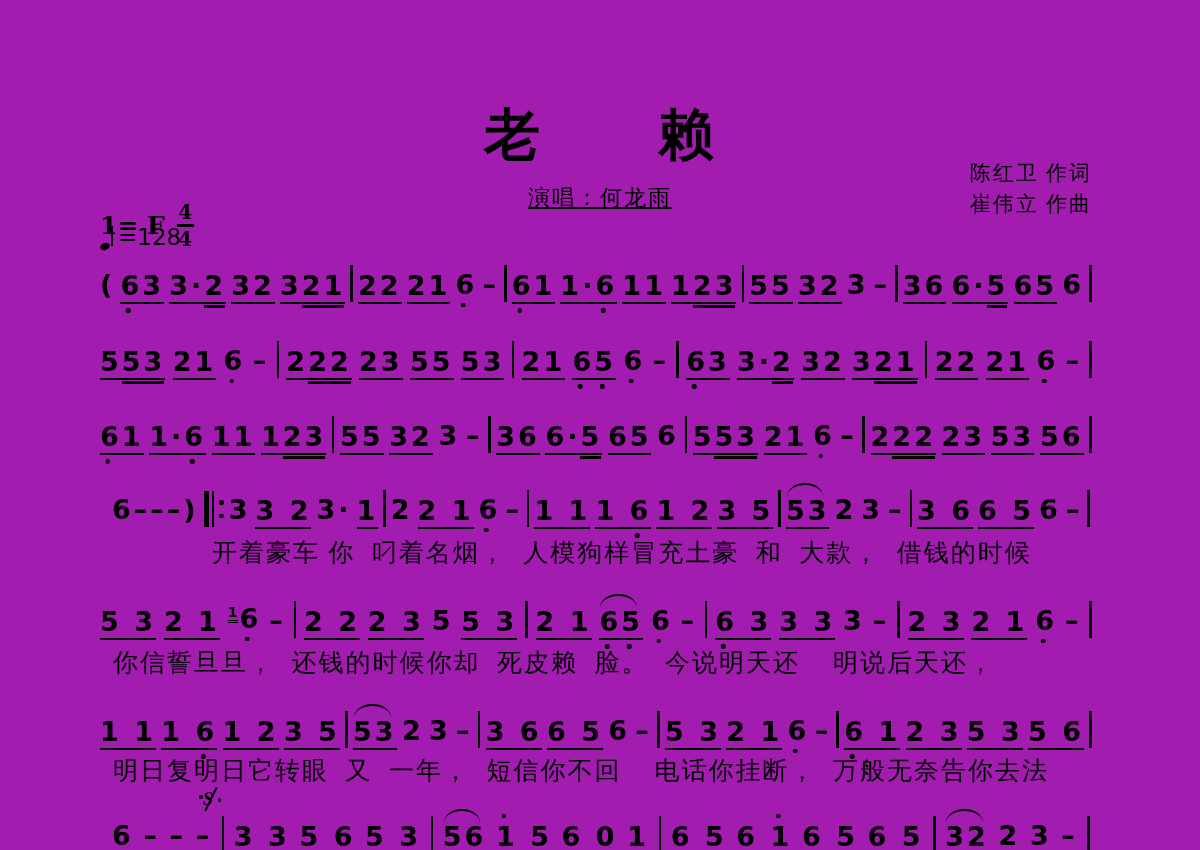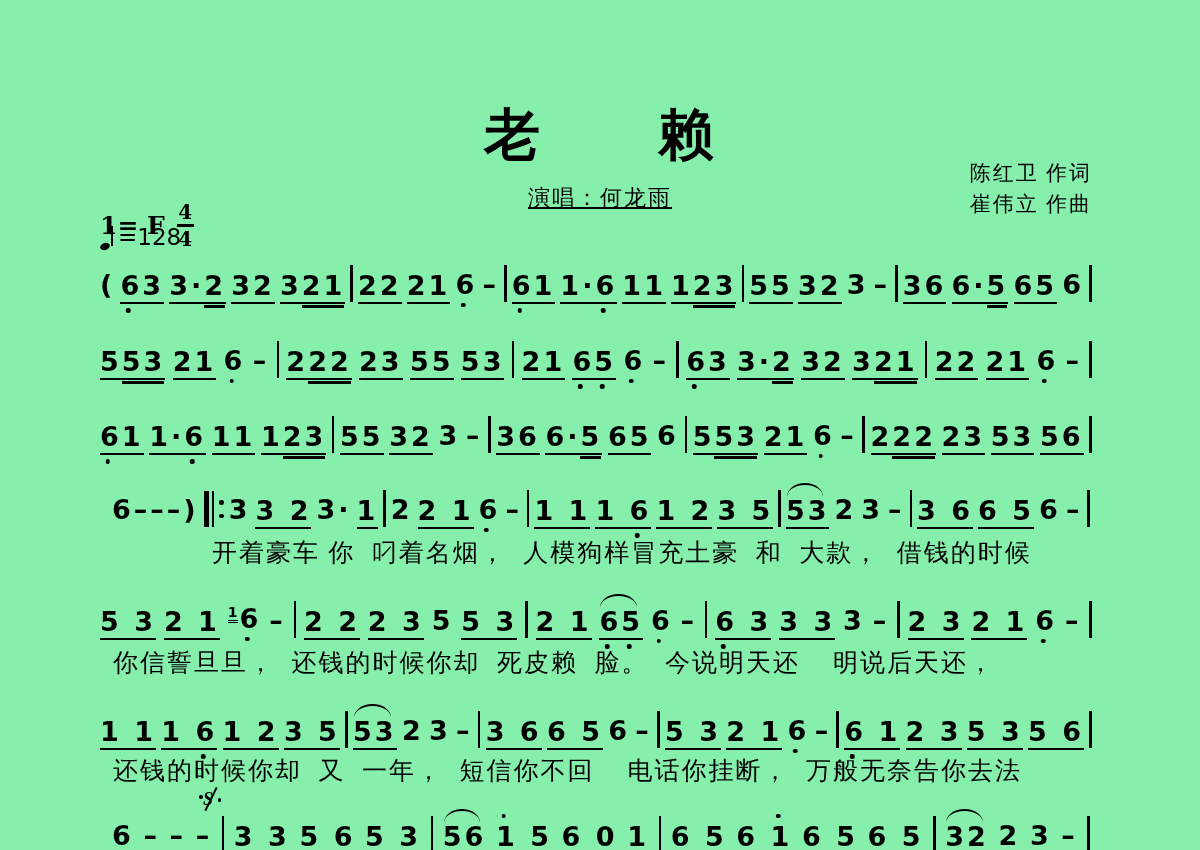--- a/index.html
+++ b/index.html
@@ -1,16 +1,16 @@
 <!DOCTYPE html>
 <html><head>
 <meta charset="utf-8">
 <style>
   html,body{margin:0;padding:0;background:#fff;}
-  .sheet{position:relative;width:1200px;height:850px;background:#86efac;color:#000;
+  .sheet{position:relative;width:1200px;height:850px;background:#a21caf;color:#000;
          overflow:hidden;font-family:"DejaVu Sans",sans-serif;}
   
   .title{position:absolute;top:98px;left:0;right:0;text-align:center;
          font:700 56px "Liberation Serif",serif;letter-spacing:2px;}
   .subtitle{position:absolute;top:183px;left:0;right:0;text-align:center;
          font:400 22px "Liberation Serif",serif;letter-spacing:2px;text-decoration:underline;}
   .credits{position:absolute;top:158px;right:108px;text-align:left;
          font:400 21px "Liberation Serif",serif;line-height:31px;letter-spacing:2px;}
   .keyrow{position:absolute;left:100px;top:186px;display:flex;align-items:center;
          font:700 25px "DejaVu Serif",serif;margin-top:16px;}
@@ -96,21 +96,21 @@
   <div class="music-line ml0"><span class="tok"><span class="nt">(</span></span><span class="tok u1"><span class="nt nlo">6</span><span class="nt">3</span></span><span class="tok u1"><span class="nt">3</span><span class="nt">·</span><span class="u2"><span class="nt">2</span></span></span><span class="tok u1"><span class="nt">3</span><span class="nt">2</span></span><span class="tok u1"><span class="nt">3</span><span class="u2"><span class="nt">2</span><span class="nt">1</span></span></span><span class="bar"></span><span class="tok u1"><span class="nt">2</span><span class="nt">2</span></span><span class="tok u1"><span class="nt">2</span><span class="nt">1</span></span><span class="tok"><span class="nt nlo">6</span></span><span class="tok"><span class="nt">–</span></span><span class="bar"></span><span class="tok u1"><span class="nt nlo">6</span><span class="nt">1</span></span><span class="tok u1"><span class="nt">1</span><span class="nt">·</span><span class="nt nlo">6</span></span><span class="tok u1"><span class="nt">1</span><span class="nt">1</span></span><span class="tok u1"><span class="nt">1</span><span class="u2"><span class="nt">2</span><span class="nt">3</span></span></span><span class="bar"></span><span class="tok u1"><span class="nt">5</span><span class="nt">5</span></span><span class="tok u1"><span class="nt">3</span><span class="nt">2</span></span><span class="tok"><span class="nt">3</span></span><span class="tok"><span class="nt">–</span></span><span class="bar"></span><span class="tok u1"><span class="nt">3</span><span class="nt">6</span></span><span class="tok u1"><span class="nt">6</span><span class="nt">·</span><span class="u2"><span class="nt">5</span></span></span><span class="tok u1"><span class="nt">6</span><span class="nt">5</span></span><span class="tok"><span class="nt">6</span></span><span class="bar"></span></div>
   <div class="music-line ml1"><span class="tok u1"><span class="nt">5</span><span class="u2"><span class="nt">5</span><span class="nt">3</span></span></span><span class="tok u1"><span class="nt">2</span><span class="nt">1</span></span><span class="tok"><span class="nt nlo">6</span></span><span class="tok"><span class="nt">–</span></span><span class="bar"></span><span class="tok u1"><span class="nt">2</span><span class="u2"><span class="nt">2</span><span class="nt">2</span></span></span><span class="tok u1"><span class="nt">2</span><span class="nt">3</span></span><span class="tok u1"><span class="nt">5</span><span class="nt">5</span></span><span class="tok u1"><span class="nt">5</span><span class="nt">3</span></span><span class="bar"></span><span class="tok u1"><span class="nt">2</span><span class="nt">1</span></span><span class="tok u1"><span class="nt nlo">6</span><span class="nt nlo">5</span></span><span class="tok"><span class="nt nlo">6</span></span><span class="tok"><span class="nt">–</span></span><span class="bar"></span><span class="tok u1"><span class="nt nlo">6</span><span class="nt">3</span></span><span class="tok u1"><span class="nt">3</span><span class="nt">·</span><span class="u2"><span class="nt">2</span></span></span><span class="tok u1"><span class="nt">3</span><span class="nt">2</span></span><span class="tok u1"><span class="nt">3</span><span class="u2"><span class="nt">2</span><span class="nt">1</span></span></span><span class="bar"></span><span class="tok u1"><span class="nt">2</span><span class="nt">2</span></span><span class="tok u1"><span class="nt">2</span><span class="nt">1</span></span><span class="tok"><span class="nt nlo">6</span></span><span class="tok"><span class="nt">–</span></span><span class="bar"></span></div>
   <div class="music-line ml2"><span class="tok u1"><span class="nt nlo">6</span><span class="nt">1</span></span><span class="tok u1"><span class="nt">1</span><span class="nt">·</span><span class="nt nlo">6</span></span><span class="tok u1"><span class="nt">1</span><span class="nt">1</span></span><span class="tok u1"><span class="nt">1</span><span class="u2"><span class="nt">2</span><span class="nt">3</span></span></span><span class="bar"></span><span class="tok u1"><span class="nt">5</span><span class="nt">5</span></span><span class="tok u1"><span class="nt">3</span><span class="nt">2</span></span><span class="tok"><span class="nt">3</span></span><span class="tok"><span class="nt">–</span></span><span class="bar"></span><span class="tok u1"><span class="nt">3</span><span class="nt">6</span></span><span class="tok u1"><span class="nt">6</span><span class="nt">·</span><span class="u2"><span class="nt">5</span></span></span><span class="tok u1"><span class="nt">6</span><span class="nt">5</span></span><span class="tok"><span class="nt">6</span></span><span class="bar"></span><span class="tok u1"><span class="nt">5</span><span class="u2"><span class="nt">5</span><span class="nt">3</span></span></span><span class="tok u1"><span class="nt">2</span><span class="nt">1</span></span><span class="tok"><span class="nt nlo">6</span></span><span class="tok"><span class="nt">–</span></span><span class="bar"></span><span class="tok u1"><span class="nt">2</span><span class="u2"><span class="nt">2</span><span class="nt">2</span></span></span><span class="tok u1"><span class="nt">2</span><span class="nt">3</span></span><span class="tok u1"><span class="nt">5</span><span class="nt">3</span></span><span class="tok u1"><span class="nt">5</span><span class="nt">6</span></span><span class="bar"></span></div>
   <div class="music-line ml3"><span class="tok"><span class="nt">6</span><span class="nt">–</span><span class="nt">–</span><span class="nt">–</span><span class="nt">)</span></span><span class="rep"><span class="rb1"></span><span class="rb2"></span><span class="rdots"><span class="rdot"></span><span class="rdot"></span></span></span><span class="tok"><span class="nt">3</span></span><span class="tok u1"><span class="nt">3</span><span class="nt"> </span><span class="nt">2</span></span><span class="tok"><span class="nt">3</span><span class="nt">·</span></span><span class="tok u1"><span class="nt">1</span></span><span class="bar"></span><span class="tok"><span class="nt">2</span></span><span class="tok u1"><span class="nt">2</span><span class="nt"> </span><span class="nt">1</span></span><span class="tok"><span class="nt nlo">6</span></span><span class="tok"><span class="nt">–</span></span><span class="bar"></span><span class="tok u1"><span class="nt">1</span><span class="nt"> </span><span class="nt">1</span></span><span class="tok u1"><span class="nt">1</span><span class="nt"> </span><span class="nt nlo">6</span></span><span class="tok u1"><span class="nt">1</span><span class="nt"> </span><span class="nt">2</span></span><span class="tok u1"><span class="nt">3</span><span class="nt"> </span><span class="nt">5</span></span><span class="bar"></span><span class="tok u1 arc"><span class="nt">5</span><span class="nt">3</span></span><span class="tok"><span class="nt">2</span></span><span class="tok"><span class="nt">3</span></span><span class="tok"><span class="nt">–</span></span><span class="bar"></span><span class="tok u1"><span class="nt">3</span><span class="nt"> </span><span class="nt">6</span></span><span class="tok u1"><span class="nt">6</span><span class="nt"> </span><span class="nt">5</span></span><span class="tok"><span class="nt">6</span></span><span class="tok"><span class="nt">–</span></span><span class="bar"></span></div>
   <div class="music-line ml4"><span class="tok u1"><span class="nt">5</span><span class="nt"> </span><span class="nt">3</span></span><span class="tok u1"><span class="nt">2</span><span class="nt"> </span><span class="nt">1</span></span><span class="tok"><span class="grace">1</span><span class="nt nlo">6</span></span><span class="tok"><span class="nt">–</span></span><span class="bar"></span><span class="tok u1"><span class="nt">2</span><span class="nt"> </span><span class="nt">2</span></span><span class="tok u1"><span class="nt">2</span><span class="nt"> </span><span class="nt">3</span></span><span class="tok"><span class="nt">5</span></span><span class="tok u1"><span class="nt">5</span><span class="nt"> </span><span class="nt">3</span></span><span class="bar"></span><span class="tok u1"><span class="nt">2</span><span class="nt"> </span><span class="nt">1</span></span><span class="tok u1 arc"><span class="nt nlo">6</span><span class="nt nlo">5</span></span><span class="tok"><span class="nt nlo">6</span></span><span class="tok"><span class="nt">–</span></span><span class="bar"></span><span class="tok u1"><span class="nt nlo">6</span><span class="nt"> </span><span class="nt">3</span></span><span class="tok u1"><span class="nt">3</span><span class="nt"> </span><span class="nt">3</span></span><span class="tok"><span class="nt">3</span></span><span class="tok"><span class="nt">–</span></span><span class="bar"></span><span class="tok u1"><span class="nt">2</span><span class="nt"> </span><span class="nt">3</span></span><span class="tok u1"><span class="nt">2</span><span class="nt"> </span><span class="nt">1</span></span><span class="tok"><span class="nt nlo">6</span></span><span class="tok"><span class="nt">–</span></span><span class="bar"></span></div>
   <div class="music-line ml5"><span class="tok u1"><span class="nt">1</span><span class="nt"> </span><span class="nt">1</span></span><span class="tok u1"><span class="nt">1</span><span class="nt"> </span><span class="nt nlo">6</span></span><span class="tok u1"><span class="nt">1</span><span class="nt"> </span><span class="nt">2</span></span><span class="tok u1"><span class="nt">3</span><span class="nt"> </span><span class="nt">5</span></span><span class="bar"></span><span class="tok u1 arc"><span class="nt">5</span><span class="nt">3</span></span><span class="tok"><span class="nt">2</span></span><span class="tok"><span class="nt">3</span></span><span class="tok"><span class="nt">–</span></span><span class="bar"></span><span class="tok u1"><span class="nt">3</span><span class="nt"> </span><span class="nt">6</span></span><span class="tok u1"><span class="nt">6</span><span class="nt"> </span><span class="nt">5</span></span><span class="tok"><span class="nt">6</span></span><span class="tok"><span class="nt">–</span></span><span class="bar"></span><span class="tok u1"><span class="nt">5</span><span class="nt"> </span><span class="nt">3</span></span><span class="tok u1"><span class="nt">2</span><span class="nt"> </span><span class="nt">1</span></span><span class="tok"><span class="nt nlo">6</span></span><span class="tok"><span class="nt">–</span></span><span class="bar"></span><span class="tok u1"><span class="nt nlo">6</span><span class="nt"> </span><span class="nt">1</span></span><span class="tok u1"><span class="nt">2</span><span class="nt"> </span><span class="nt">3</span></span><span class="tok u1"><span class="nt">5</span><span class="nt"> </span><span class="nt">3</span></span><span class="tok u1"><span class="nt">5</span><span class="nt"> </span><span class="nt">6</span></span><span class="bar"></span></div>
   <div class="music-line ml6"><span class="tok"><span class="nt">6</span></span><span class="tok"><span class="nt">–</span></span><span class="tok"><span class="nt">–</span></span><span class="tok"><span class="nt">–</span></span><span class="bar"></span><span class="tok u1"><span class="nt">3</span><span class="nt"> </span><span class="nt">3</span></span><span class="tok u1"><span class="nt">5</span><span class="nt"> </span><span class="nt">6</span></span><span class="tok u1"><span class="nt">5</span><span class="nt"> </span><span class="nt">3</span></span><span class="bar"></span><span class="tok u1 arc"><span class="nt">5</span><span class="nt">6</span></span><span class="tok u1"><span class="nt nhi">1</span><span class="nt"> </span><span class="nt">5</span></span><span class="tok u1"><span class="nt">6</span><span class="nt"> </span><span class="nt">0</span></span><span class="tok u1"><span class="nt">1</span></span><span class="bar"></span><span class="tok u1"><span class="nt">6</span><span class="nt"> </span><span class="nt">5</span></span><span class="tok u1"><span class="nt">6</span><span class="nt"> </span><span class="nt nhi">1</span></span><span class="tok u1"><span class="nt">6</span><span class="nt"> </span><span class="nt">5</span></span><span class="tok u1"><span class="nt">6</span><span class="nt"> </span><span class="nt">5</span></span><span class="bar"></span><span class="tok u1 arc"><span class="nt">3</span><span class="nt">2</span></span><span class="tok"><span class="nt">2</span></span><span class="tok"><span class="nt">3</span></span><span class="tok"><span class="nt">–</span></span><span class="bar"></span></div>
 
   <div class="lyric ly0">开着豪车 你  叼着名烟，  人模狗样冒充土豪  和  大款，  借钱的时候</div>
   <div class="lyric ly1">你信誓旦旦，  还钱的时候你却  死皮赖  脸。  今说明天还    明说后天还，</div>
-  <div class="lyric ly2">还钱的时候你却  又  一年，  短信你不回    电话你挂断，  万般无奈告你去法</div>
+  <div class="lyric ly2">明日复明日它转眼  又  一年，  短信你不回    电话你挂断，  万般无奈告你去法</div>
 
   <div class="segno">
     <span class="sg-s">S</span>
     <span class="sg-slash"></span>
     <span class="sg-d sg-d1"></span>
     <span class="sg-d sg-d2"></span>
   </div>
 
 </div>
 

